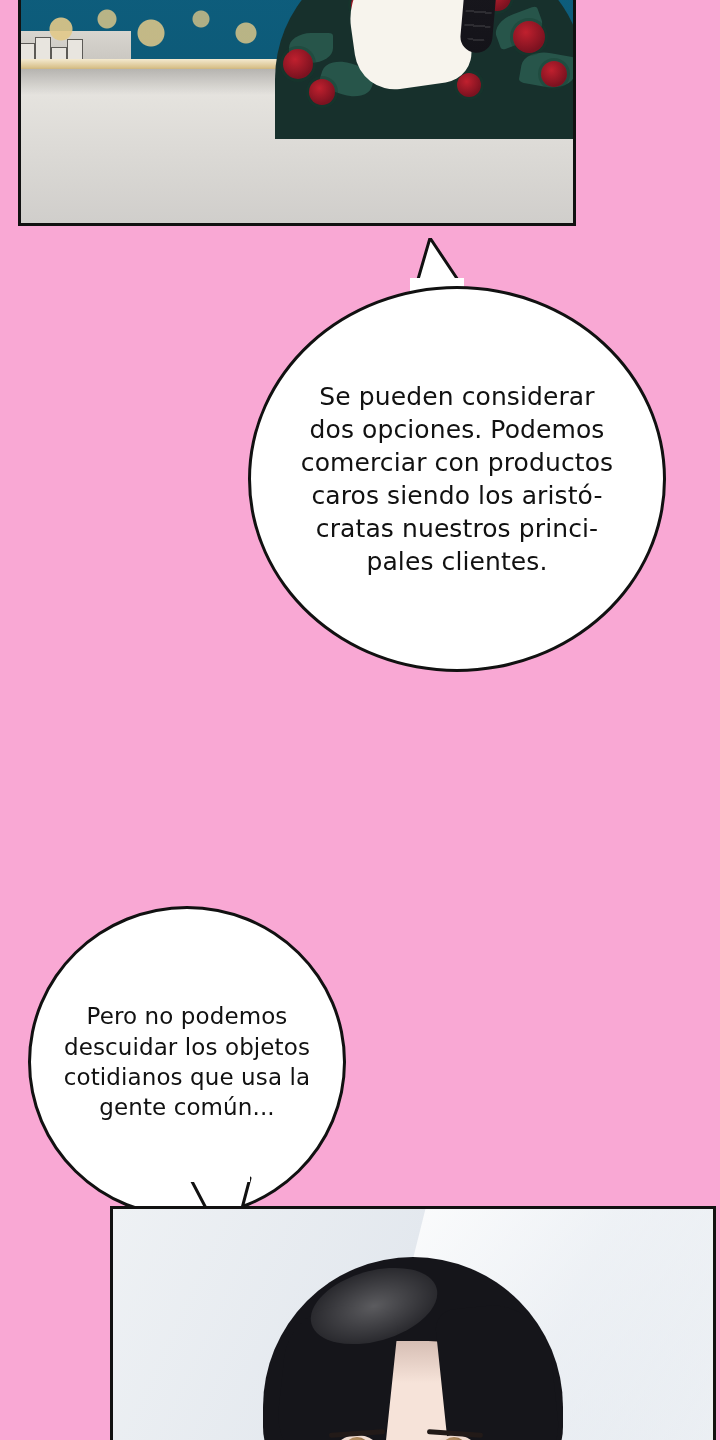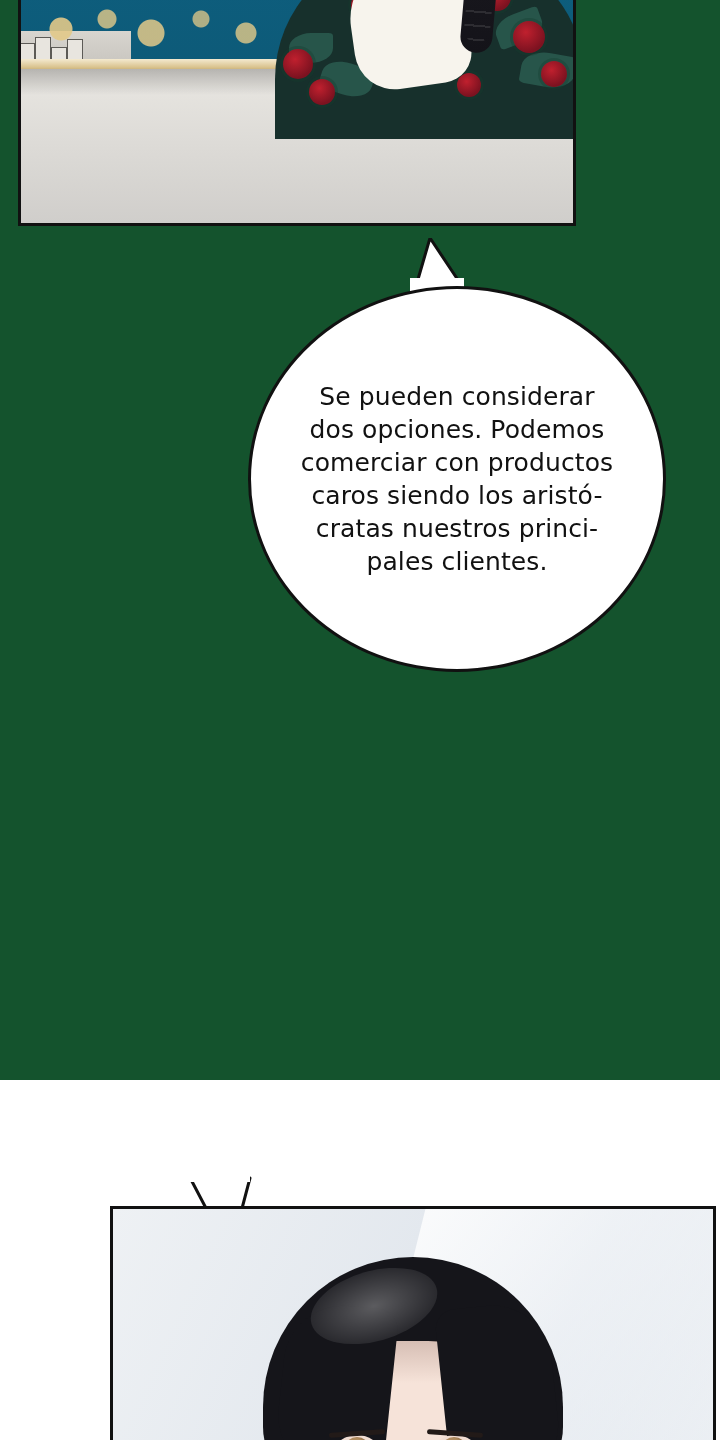--- a/index.html
+++ b/index.html
@@ -13,22 +13,22 @@
     position: relative;
     overflow: hidden;
     font-family: "DejaVu Sans", sans-serif;
   }
 
   .page {
     position: absolute;
     left: 0;
     top: 0;
     width: 720px;
-    height: 1080px;
-    background: #14532d;
+    height: 1440px;
+    background: #f9a8d4;
   }
 
   
   .panel-top {
     position: absolute;
     left: 18px;
     top: -140px;
     width: 552px;
     height: 360px;
     border: 3px solid #111111;
@@ -364,20 +364,26 @@
   </svg>
   <div class="bubble" id="bubble-1">
     <div class="bubble-text">Se pueden considerar
 dos opciones. Podemos
 comerciar con productos
 caros siendo los aristó-
 cratas nuestros princi-
 pales clientes.</div>
   </div>
 
+  <div class="bubble" id="bubble-2">
+    <div class="bubble-text">Pero no podemos
+descuidar los objetos
+cotidianos que usa la
+gente común...</div>
+  </div>
   <svg class="tail-2" viewBox="0 0 74 92">
     <polygon points="4,2 68,10 48,86" fill="#ffffff" stroke="#111111" stroke-width="3" stroke-linejoin="round"></polygon>
     <rect x="2" y="0" width="66" height="14" fill="#ffffff"></rect>
   </svg>
 
   <div class="panel-bottom">
     <div class="p2-bg"></div>
     <div class="p2-bg-beam"></div>
 
     <div class="p2-hair"></div>

